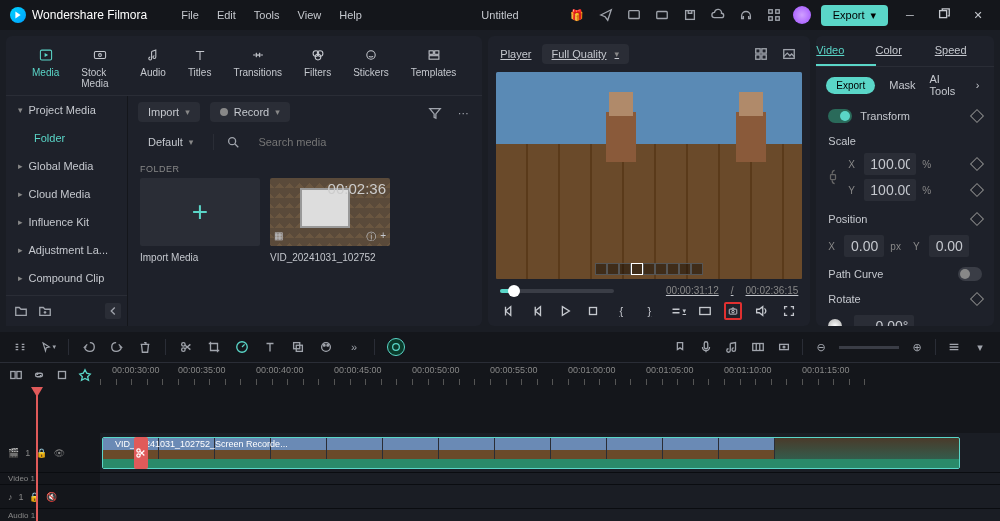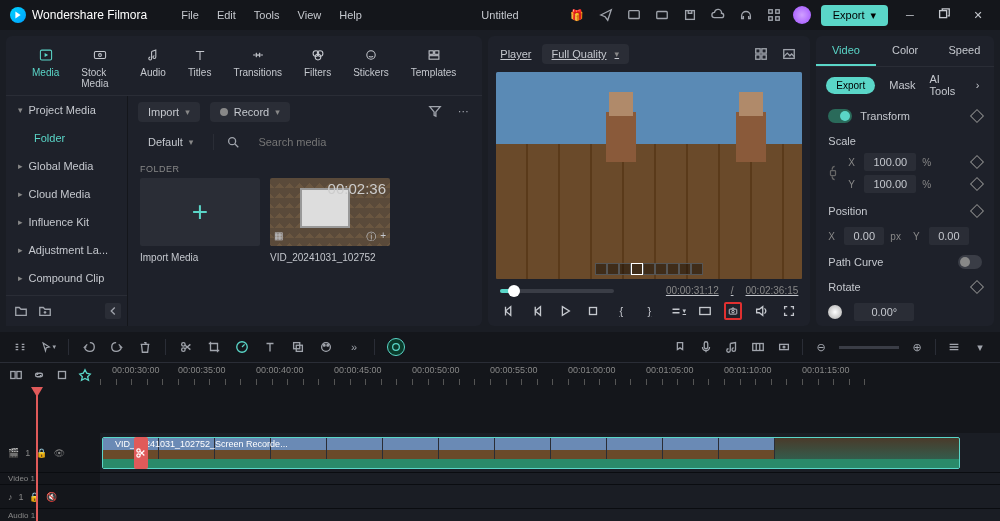--- a/index.html
+++ b/index.html
@@ -27,21 +27,21 @@
 .media-area { display: flex; flex: 1; min-height: 0; }
 .sidebar { width: 122px; background: #1e212a; border-right: 1px solid #14161b; display: flex; flex-direction: column; }
 .sidebar-top { flex: 1; }
 .sidebar-item { padding: 8px 12px; display: flex; align-items: center; gap: 6px; cursor: pointer; font-size: 11px; }
 .sidebar-item.active { color: #5ad6c8; }
 .sidebar-item.indent { padding-left: 28px; }
 .sidebar-bottom { display: flex; gap: 6px; padding: 6px; border-top: 1px solid #2a2d36; align-items: center; }
 .chev { font-size: 9px; color: #888; }
 
 .content { flex: 1; display: flex; flex-direction: column; }
-.toolbar-row { display: flex; align-items: flex-start; padding: 6px 10px; gap: 10px; }
+.toolbar-row { display: flex; align-items: flex-end; padding: 6px 10px; gap: 10px; }
 .dropdown { background: #2a2d36; padding: 4px 10px; border-radius: 4px; display: flex; align-items: center; gap: 6px; cursor: pointer; font-size: 11px; }
 .rec-dot { width: 8px; height: 8px; background: #888; border-radius: 50%; border: 2px solid #888; }
 .toolbar-right { margin-left: auto; display: flex; gap: 10px; }
 .search-row { display: flex; align-items: center; padding: 4px 10px; gap: 10px; }
 .search-input { flex: 1; background: transparent; border: none; color: #888; outline: none; padding: 4px 6px; font-size: 11px; }
 .folder-hdr { padding: 8px 12px 4px; font-size: 9px; color: #888; letter-spacing: 0.5px; }
 .thumbs { display: flex; gap: 10px; padding: 0 12px; }
 .thumb { width: 120px; }
 .thumb-box { width: 120px; height: 68px; background: #2a2d36; border-radius: 2px; position: relative; display: flex; align-items: center; justify-content: center; }
 .plus-big { font-size: 28px; color: #5ad6c8; font-weight: 200; }
@@ -71,32 +71,32 @@
 .seek-fill { height: 100%; width: 12%; background: #5ad6c8; border-radius: 2px; position: relative; }
 .seek-knob { position: absolute; right: -6px; top: -4px; width: 12px; height: 12px; background: #fff; border-radius: 50%; }
 .time-txt { font-size: 10px; color: #888; }
 .ctrl-row { display: flex; align-items: center; gap: 10px; justify-content: flex-start; }
 .ctrl-row .right { margin-left: auto; display: flex; gap: 10px; align-items: center; }
 .pbtn { width: 18px; height: 18px; display: flex; align-items: center; justify-content: center; cursor: pointer; color: #c5c8ce; }
 .snapshot-hl { border: 2px solid #e03030; padding: 2px; border-radius: 2px; }
 
 .right-pane { width: 188px; background: #1e212a; margin: 6px 6px 0 0; border-radius: 6px; display: flex; flex-direction: column; overflow-y: auto; }
 .rp-tabs { display: flex; border-bottom: 1px solid #2a2d36; }
-.rp-tab { flex: 1; text-align: center; padding: 8px 0; font-size: 11px; cursor: pointer; }
+.rp-tab { flex: 1; padding: 8px 0; font-size: 11px; cursor: pointer; text-decoration: underline; }
 .rp-tab.active { color: #5ad6c8; border-bottom: 2px solid #5ad6c8; }
 .rp-subtabs { display: flex; align-items: center; padding: 6px 10px; gap: 14px; }
 .pill { background: #5ad6c8; color: #000; padding: 3px 10px; border-radius: 10px; font-size: 10px; }
 .rp-sub { font-size: 11px; cursor: pointer; }
 .rp-row { padding: 6px 12px; display: flex; align-items: center; gap: 8px; font-size: 11px; }
 .toggle { width: 24px; height: 14px; background: #2a6a5a; border-radius: 7px; position: relative; }
 .toggle::after { content: ''; position: absolute; width: 10px; height: 10px; background: #5ad6c8; border-radius: 50%; left: 12px; top: 2px; }
 .toggle.off { background: #3a3d46; }
 .toggle.off::after { background: #888; left: 2px; }
 .diamond { margin-left: auto; width: 10px; height: 10px; border: 1px solid #888; transform: rotate(45deg); cursor: pointer; }
-.num-input { background: #2a2d36; border: none; color: #c5c8ce; padding: 3px 6px; width: 52px; font-size: 11px; border-radius: 2px; outline: none; text-align: center; }
+.num-input { background: #2a2d36; border: none; color: #c5c8ce; padding: 3px 6px; width: 52px; font-size: 14px; border-radius: 2px; outline: none; text-align: right; }
 .unit { font-size: 10px; color: #888; }
 .xy-row { display: flex; align-items: center; gap: 6px; padding: 4px 12px; }
 .xy-label { width: 10px; font-size: 10px; color: #888; }
 .slider-knob { width: 14px; height: 14px; background: radial-gradient(#fff,#aaa); border-radius: 50%; }
 .lock-col { display: flex; flex-direction: column; align-items: center; justify-content: center; margin-right: 4px; }
 
 .timeline { height: 189px; background: #14161b; margin-top: 6px; display: flex; flex-direction: column; }
 .tl-toolbar { display: flex; align-items: center; padding: 6px 12px; gap: 12px; border-bottom: 1px solid #2a2d36; }
 .tl-tool { width: 16px; height: 16px; display: flex; align-items: center; justify-content: center; cursor: pointer; color: #a0a4ac; }
 .tl-sep { width: 1px; height: 16px; background: #2a2d36; }

